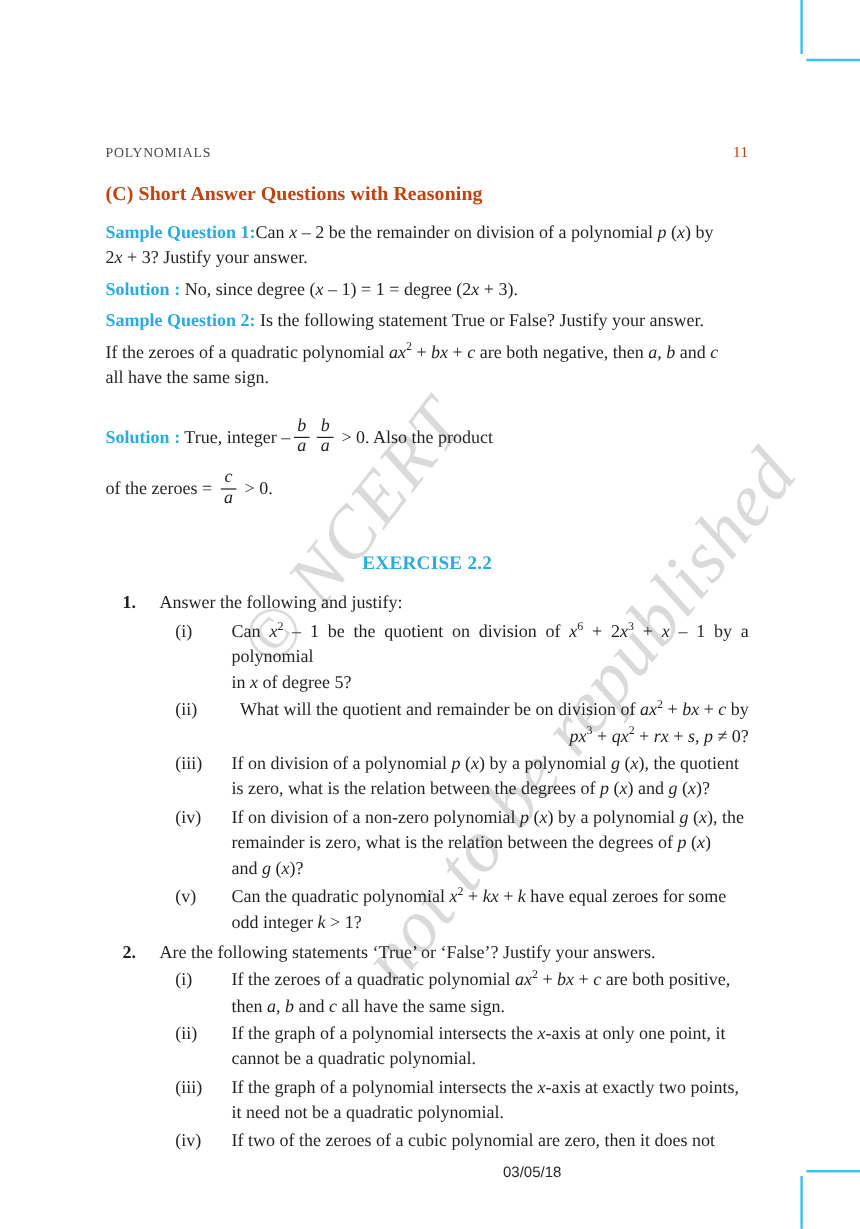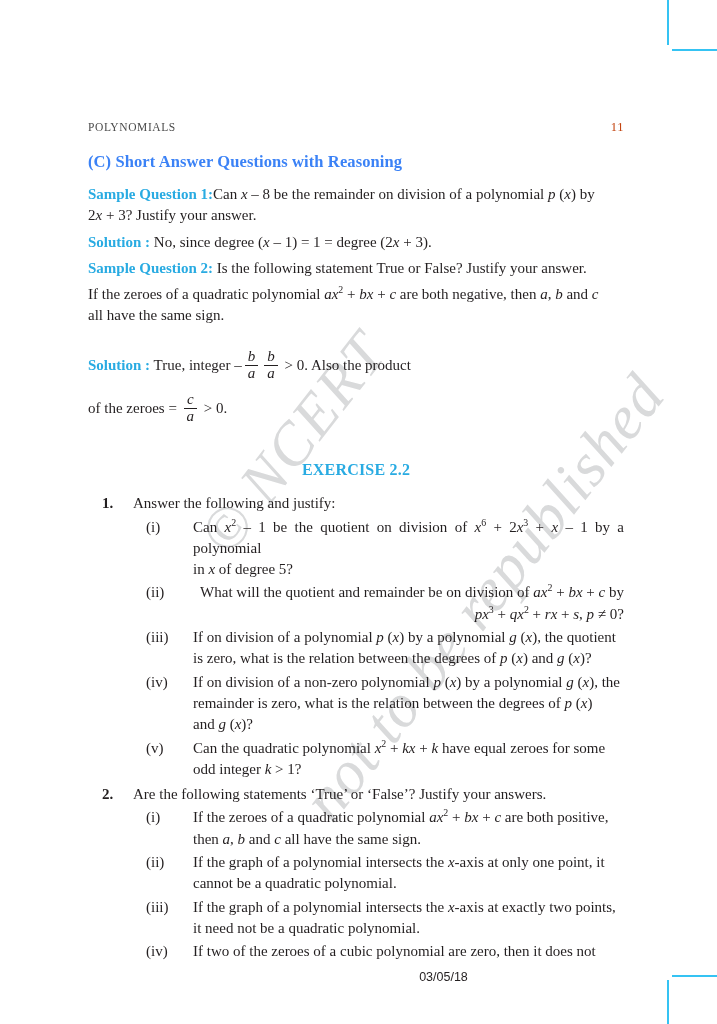--- a/index.html
+++ b/index.html
@@ -77,21 +77,21 @@
     align-items: baseline;
     font-size: 11.5px;
     letter-spacing: 0.6px;
     color: #4a4a4a;
     font-family: "Liberation Serif", "DejaVu Serif", serif;
     margin-bottom: 17px;
   }
   .runhead .pageno { font-size: 12.5px; color: #c2410c; }
 
   h2.section-heading {
-    color: #3b82f6;
+    color: #c2410c;
     font-size: 16.5px;
     font-weight: bold;
     margin: 0 0 12px 0;
     letter-spacing: 0.1px;
   }
 
   .para {
     font-size: 15px;
     line-height: 1.42;
     margin: 0 0 5px 0;
@@ -191,21 +191,21 @@
 <div class="page">
   <div class="content">
 
     <div class="runhead">
       <span>POLYNOMIALS</span>
       <span class="pageno">11</span>
     </div>
 
     <h2 class="section-heading">(C) Short Answer Questions with Reasoning</h2>
 
-    <p class="para"><span class="lbl">Sample Question 1:</span><span>Can </span><i class="mi">x</i><span> – 8 be the remainder on division of a polynomial </span><i class="mi">p</i><span> (</span><i class="mi">x</i><span>) by</span><br><span>2</span><i class="mi">x</i><span> + 3? Justify your answer.</span></p>
+    <p class="para"><span class="lbl">Sample Question 1:</span><span>Can </span><i class="mi">x</i><span> – 2 be the remainder on division of a polynomial </span><i class="mi">p</i><span> (</span><i class="mi">x</i><span>) by</span><br><span>2</span><i class="mi">x</i><span> + 3? Justify your answer.</span></p>
 
     <p class="para"><span class="lbl">Solution :</span><span> No, since degree (</span><i class="mi">x</i><span> – 1) = 1 = degree (2</span><i class="mi">x</i><span> + 3).</span></p>
 
     <p class="para"><span class="lbl">Sample Question 2:</span><span> Is the following statement True or False? Justify your answer.</span></p>
 
     <p class="para"><span>If the zeroes of a quadratic polynomial </span><i class="mi">ax</i><sup>2</sup><span> + </span><i class="mi">bx</i><span> + </span><i class="mi">c</i><span> are both negative, then </span><i class="mi">a</i><span>, </span><i class="mi">b</i><span> and </span><i class="mi">c</i><br><span>all have the same sign.</span></p>
 
     <div class="gap-md"></div>
 
     <p class="para line-tall"><span class="lbl">Solution :</span><span> True, integer </span><span>–</span><span class="frac"><span class="num">b</span><span class="den">a</span></span><span class="frac"><span class="num">b</span><span class="den">a</span></span><span> &gt; 0. Also the product</span></p>

